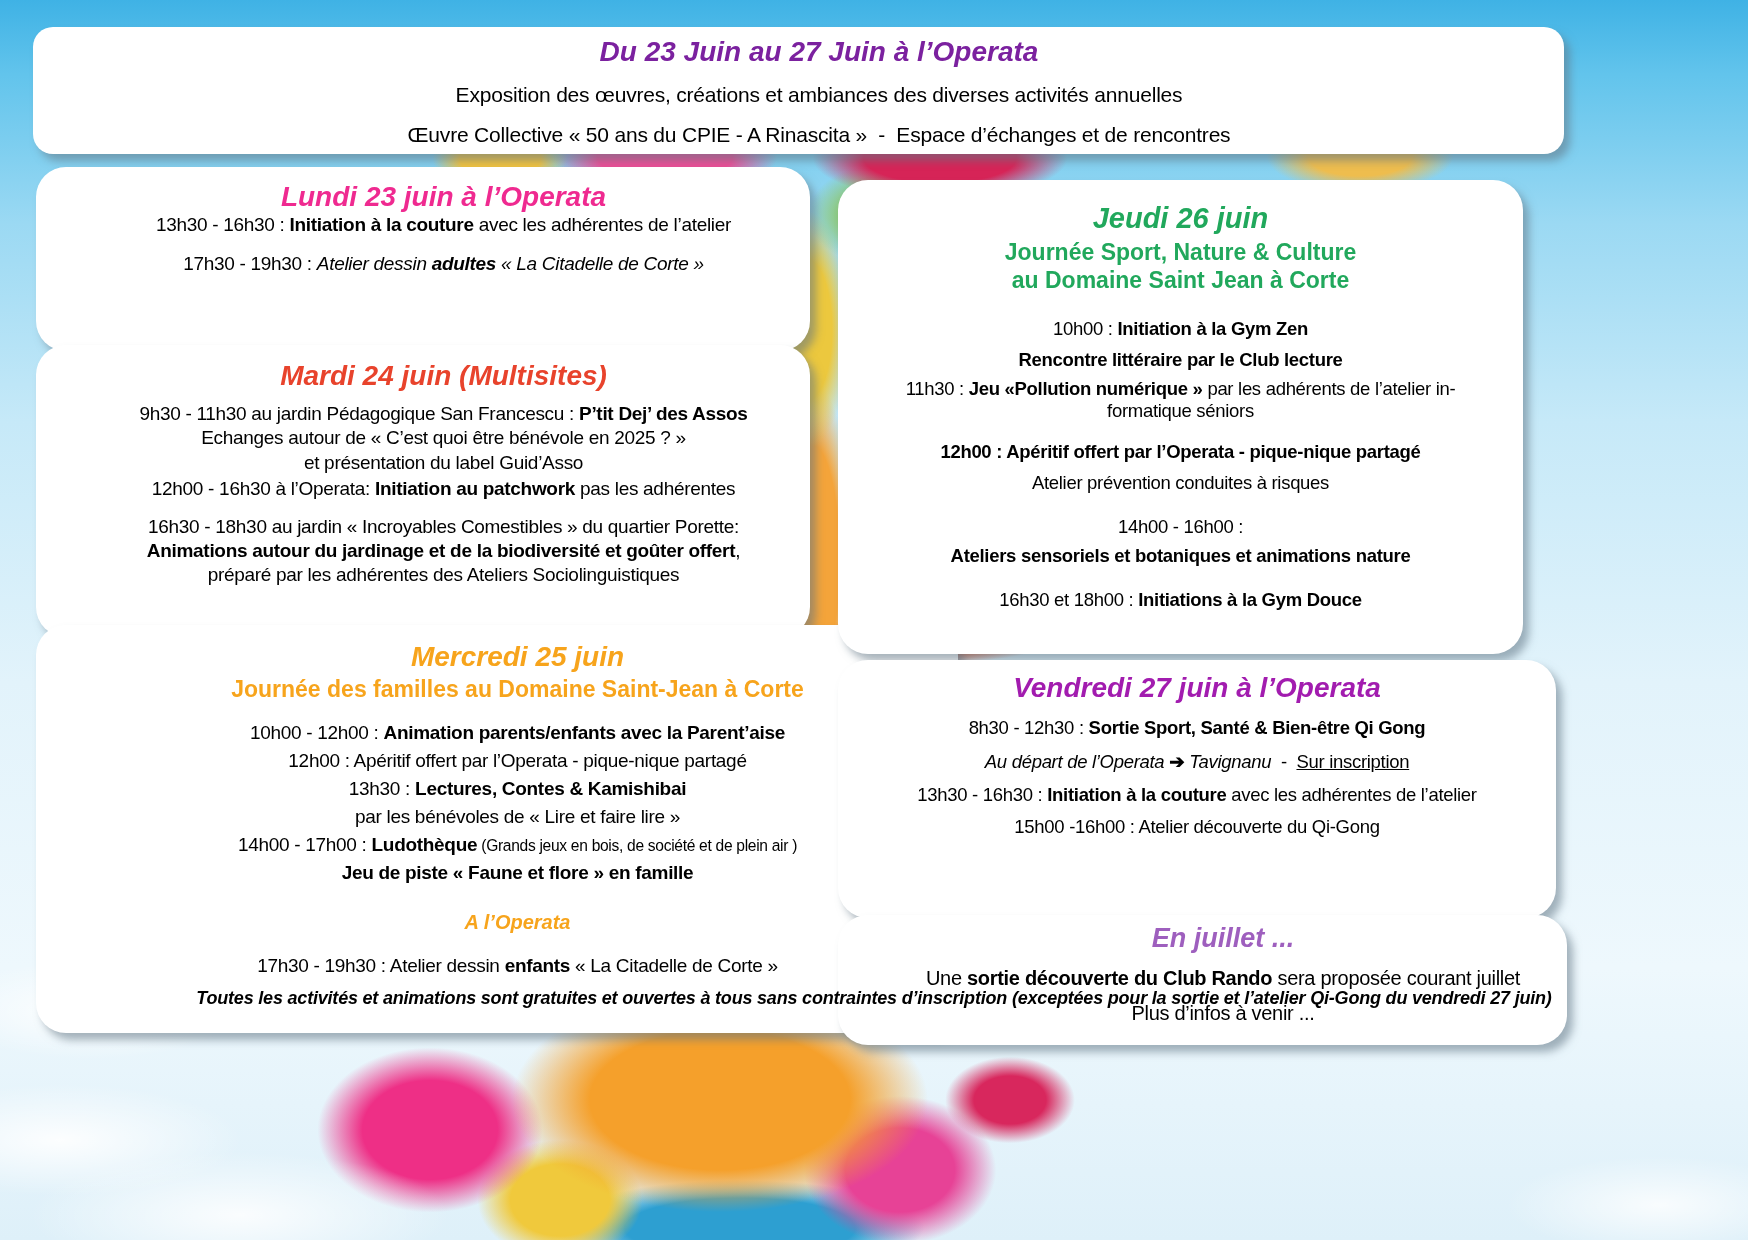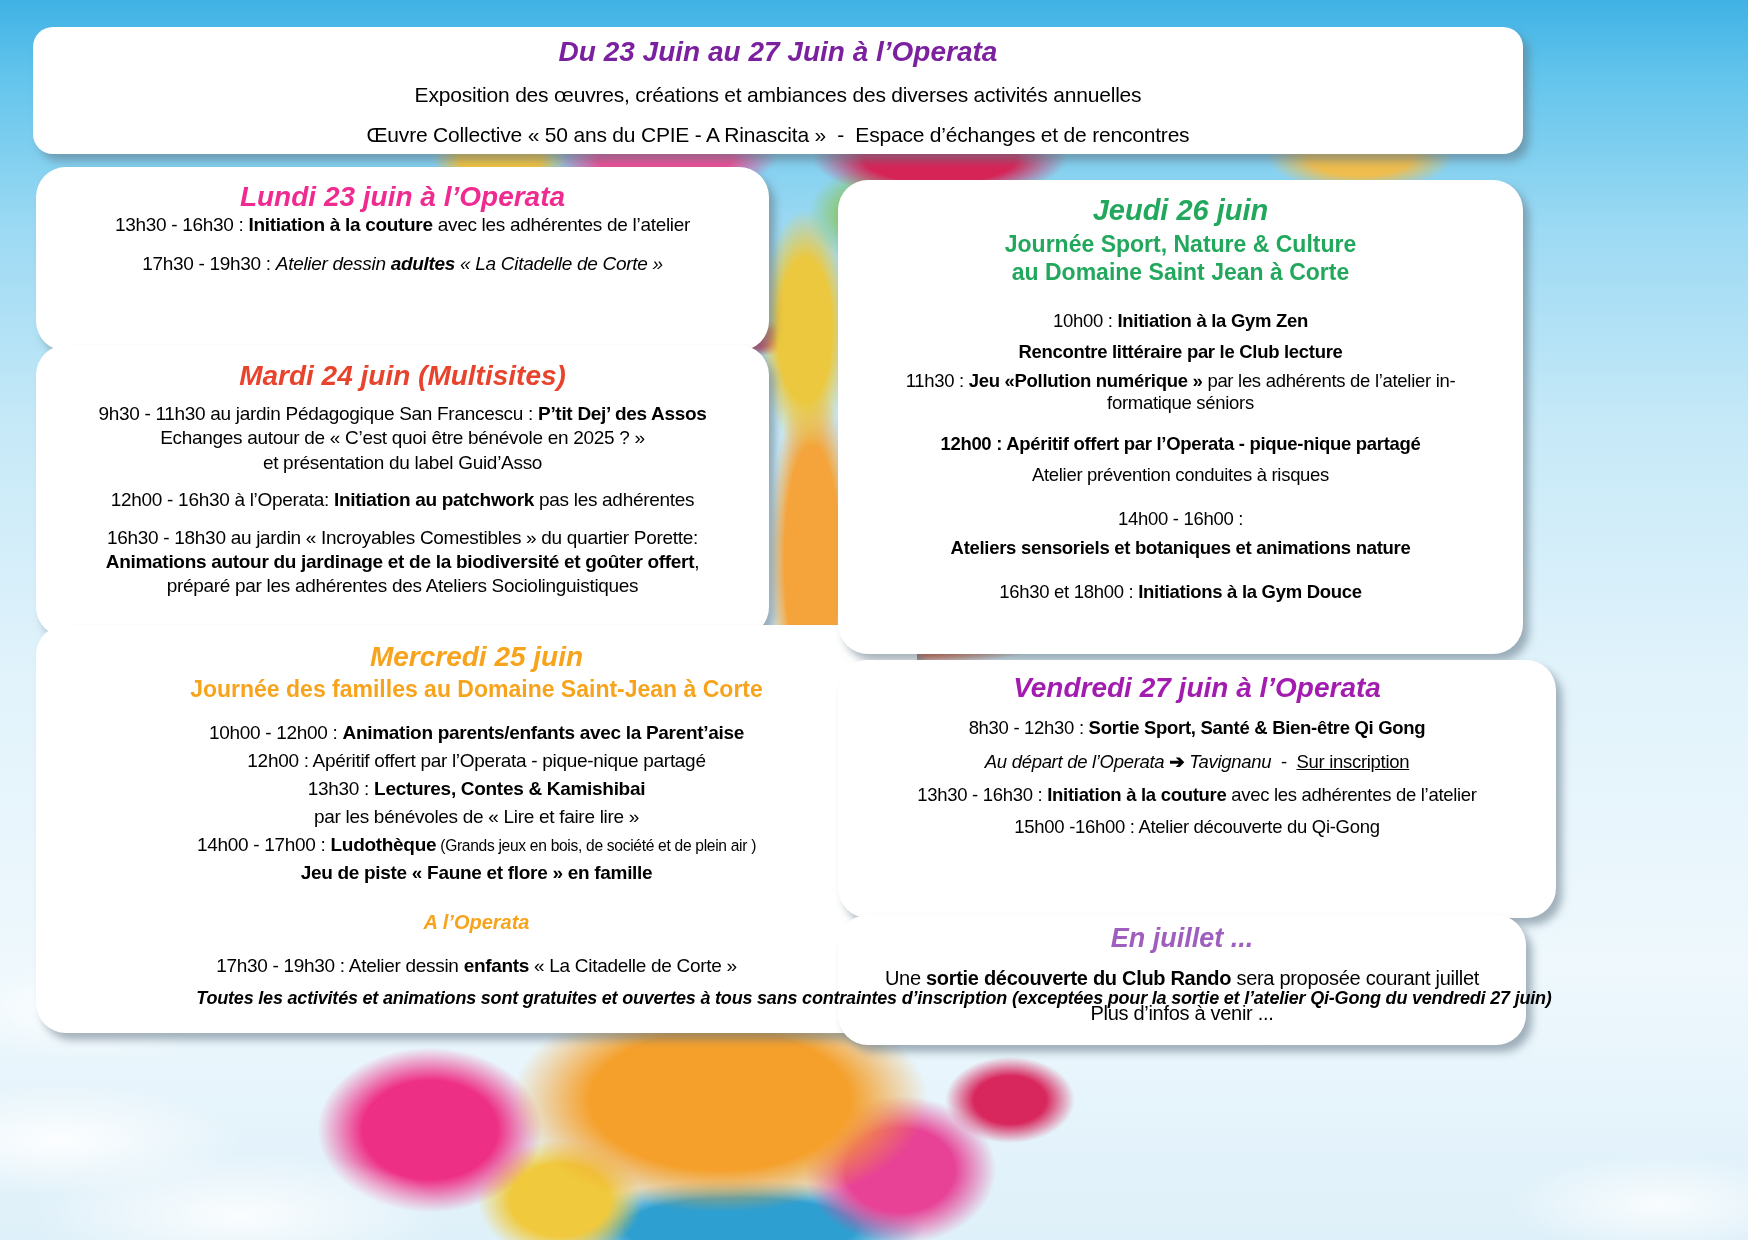--- a/index.html
+++ b/index.html
@@ -31,20 +31,21 @@
     radial-gradient(ellipse 150px 110px at 430px 1130px,#ee2f86 0 45%,rgba(238,47,134,0) 75%),
     radial-gradient(ellipse 130px 100px at 900px 1170px,#e74296 0 42%,rgba(231,66,150,0) 74%),
     radial-gradient(ellipse 110px 80px at 560px 1200px,#f0c93c 0 45%,rgba(240,201,60,0) 75%),
     radial-gradient(ellipse 90px 60px at 1010px 1100px,#d8275d 0 40%,rgba(216,39,93,0) 72%),
     radial-gradient(ellipse 230px 60px at 740px 1228px,#2d9fd1 0 50%,rgba(45,159,209,0) 80%);
   }
   .card{
     position:absolute;background:#fff;border-radius:30px;
     box-shadow:6px 7px 8px rgba(96,116,132,.55);
     text-align:center;
+    padding-left:41px;
   }
   .card-title{font-weight:bold;font-style:italic;}
   .line{font-size:19px;line-height:1.3;letter-spacing:-0.3px;white-space:pre-wrap;}
   .b{font-weight:bold;}
   .i{font-style:italic;}
   .u{text-decoration:underline;}
   .sm{font-size:0.82em;}
   .tight .line{line-height:1.28;}
 
   
@@ -55,35 +56,35 @@
   
   #card-monday{left:36px;top:167px;width:733px;height:170px;padding-top:14px;}
   #card-monday .card-title{font-size:28px;color:#EF2A90;}
   #card-monday .line:nth-of-type(1){margin-top:26px;}
   #card-monday .line + .line{margin-top:14px;}
 
   
   #card-tuesday{left:36px;top:345px;width:733px;height:277px;padding-top:15px;}
   #card-tuesday .card-title{font-size:28px;color:#E8432C;}
   #card-tuesday .group-a{margin-top:10px;}
-  #card-tuesday .line-solo{margin-top:13px;}
+  #card-tuesday .line-solo{margin-top:2px;}
   #card-tuesday .group-b{margin-top:13px;}
 
   
   #card-wednesday{left:36px;top:625px;width:881px;height:392px;padding-top:16px;}
   #card-wednesday .card-title{font-size:28px;color:#F7A41C;}
   #card-wednesday .card-subtitle{font-size:23px;font-weight:bold;color:#F7A41C;margin-top:3px;}
   #card-wednesday .group-a{margin-top:16px;}
   #card-wednesday .group-a .line{line-height:1.47;}
   #card-wednesday .sub-heading{font-size:20px;font-weight:bold;font-style:italic;color:#F7A41C;margin-top:24px;}
   #card-wednesday .line-last{margin-top:20px;}
 
   
   #card-thursday{left:838px;top:180px;width:657px;height:460px;padding:14px 14px 0;}
-  #card-thursday .card-title{font-size:29px;color:#21A85C;}
+  #card-thursday .card-title{font-size:29px;color:#21A85C;margin-top:8px;}
   #card-thursday .card-subtitle{font-size:23px;font-weight:bold;color:#21A85C;line-height:1.22;margin-top:3px;}
   #card-thursday .line{font-size:18.5px;}
   #card-thursday .l0{margin-top:23px;}
   #card-thursday .l1{margin-top:7px;}
   #card-thursday .pair{margin-top:6px;}
   #card-thursday .pair .line{line-height:1.18;}
   #card-thursday .l4{margin-top:18px;}
   #card-thursday .l5{margin-top:7px;}
   #card-thursday .l6{margin-top:20px;}
   #card-thursday .l7{margin-top:5px;}

